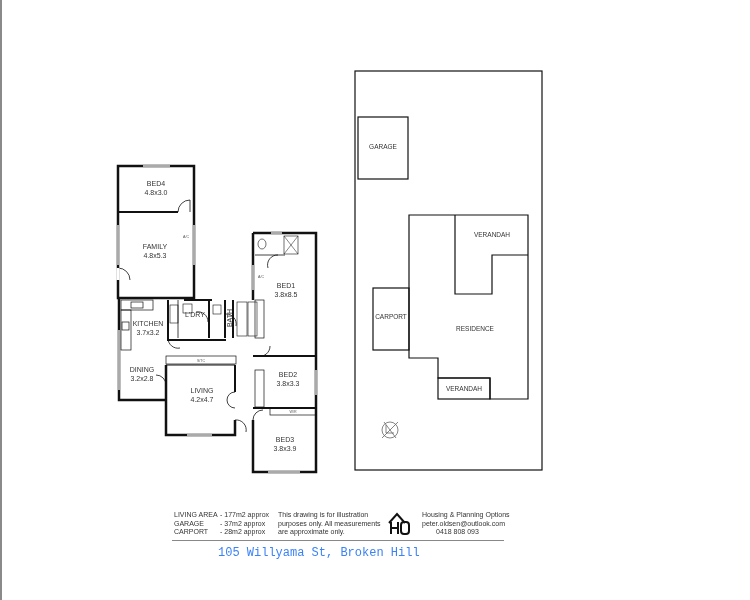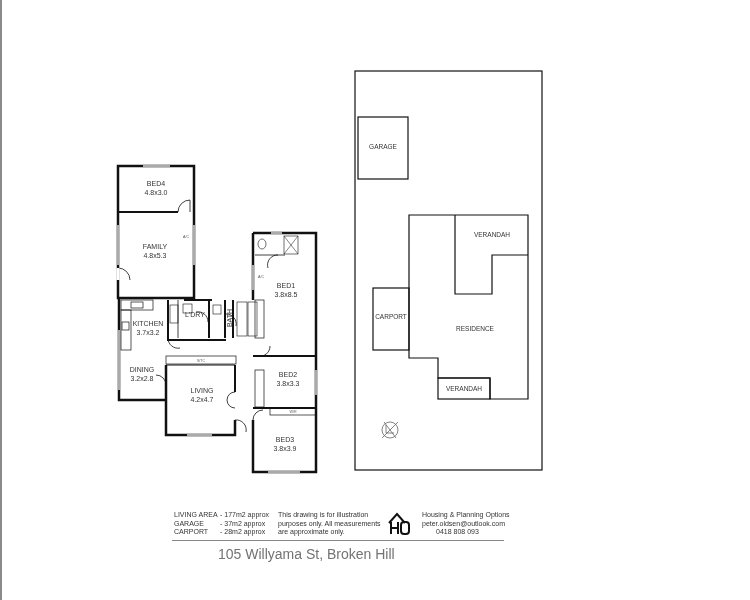--- a/index.html
+++ b/index.html
@@ -3,21 +3,21 @@
 <meta charset="utf-8">
 <style>
   html, body { margin: 0; padding: 0; }
   body { width: 750px; height: 600px; background: #ffffff; position: relative; overflow: hidden; font-family: "Liberation Sans", sans-serif; }
   .left-edge { position: absolute; left: 0; top: 0; width: 2px; height: 600px; background: #8a8a8a; }
   svg { position: absolute; left: 0; top: 0; }
   .lbl { font-family: "Liberation Sans", sans-serif; fill: #333; }
   .room { font-size: 7px; text-anchor: middle; }
   .tiny { font-size: 3.6px; text-anchor: middle; fill: #555; }
   .footer { position: absolute; font-size: 7px; color: #333; line-height: 8.5px; }
-  .title { position: absolute; left: 218px; top: 546px; font-size: 14px; color: #737373; white-space: nowrap; }
+  .title { position: absolute; left: 218px; top: 546px; font-size: 12px; color: #3b82f6; white-space: nowrap; font-family: Liberation Mono, monospace; }
   .rule { position: absolute; left: 172px; top: 540px; width: 332px; height: 1px; background: #888; }
 </style>
 </head>
 <body>
 
 <div class="left-edge"></div>
 
 <svg width="750" height="600" viewBox="0 0 750 600">
 
   <g stroke="#111" fill="none">

